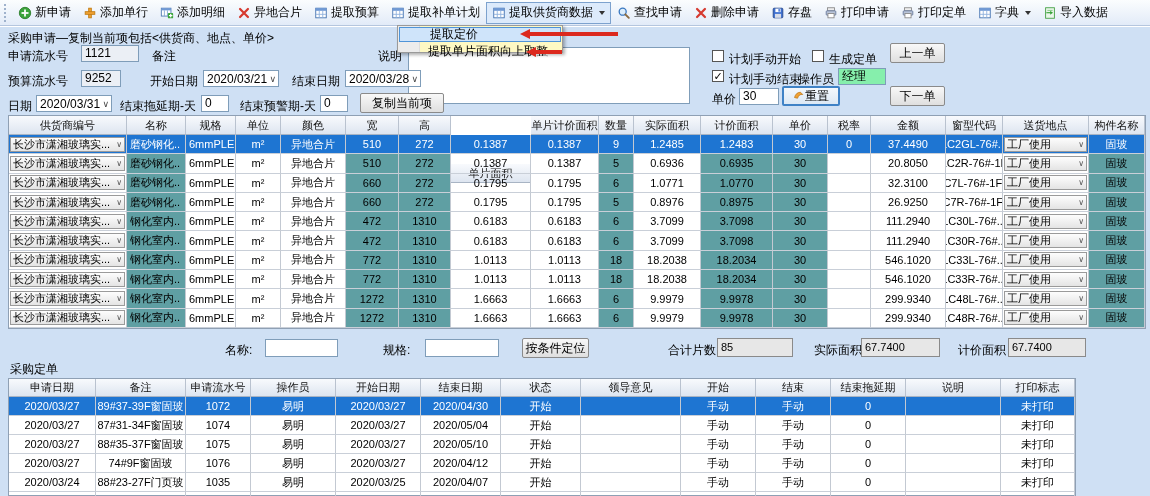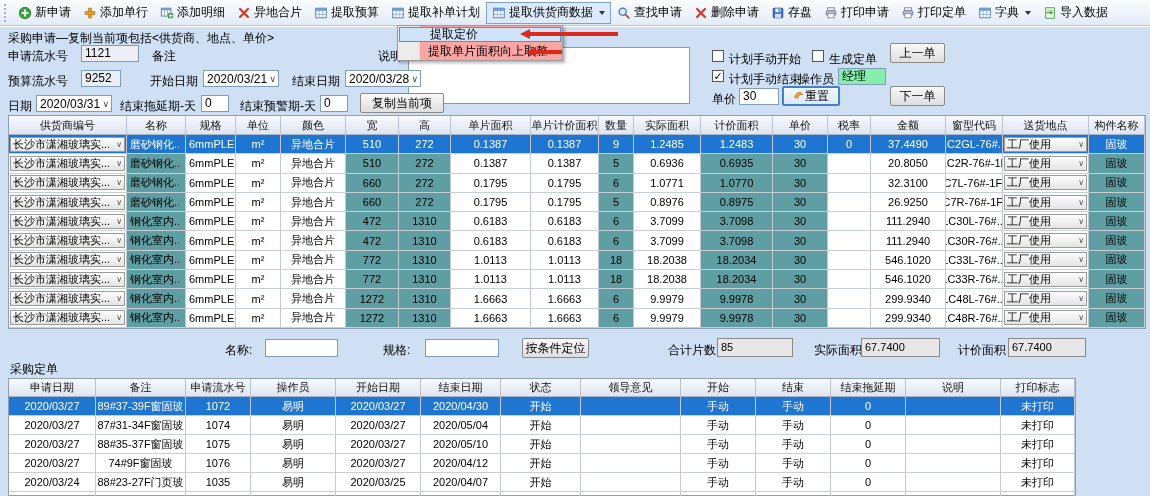--- a/index.html
+++ b/index.html
@@ -71,22 +71,22 @@
   .combo-in {
     flex:1; margin:1px; height:15px; background:linear-gradient(#fdfdfd,#e4e4e4);
     border:1px solid #9a9a9a; display:flex; align-items:center; color:#000;
   }
   .combo-in .ct { flex:1; overflow:hidden; white-space:nowrap; padding-left:2px; font-size:11px;}
   .combo-in .ca { font-size:8px; color:#555; padding:0 2px; }
   
   .tot { position:absolute; background:#e7e7e7; border:1px solid #8a8a8a;
     height:19px; line-height:17px; padding:0 3px; font-size:11px; overflow:hidden;}
   
-  #ctx-menu { position:absolute; left:397px; top:25px; width:166px; height:36px;
-    background:#fca5a5; border:1px solid #9a9a9a; box-shadow:2px 2px 3px rgba(0,0,0,.3);
+  #ctx-menu { position:absolute; left:397px; top:25px; width:166px; height:28px;
+    background:#fef9c3; border:1px solid #9a9a9a; box-shadow:2px 2px 3px rgba(0,0,0,.3);
     z-index:40; }
   #ctx-menu .gutter { position:absolute; left:0; top:0; bottom:0; width:22px; background:#ececec; border-right:1px solid #ddd;}
   .menu-item { position:relative; height:16px; line-height:16px; padding-left:30px;
     white-space:nowrap; font-size:12px; }
   .menu-item.hl { background:#cfe4fa; border:1px solid #4f94d8; margin:1px; height:15px; line-height:13px; }
   
   .rarrow { position:absolute; display:flex; align-items:center; z-index:60; height:11px; }
   .rarrow .head { width:0; height:0; border-top:5px solid transparent;
     border-bottom:5px solid transparent; border-right:10px solid #dc291e; }
   .rarrow .tail { height:4px; background:#dc291e; }
@@ -278,21 +278,21 @@
 
 <div id="main-grid" class="grid" style="left:8px; top:115px; width:1138px; height:214px;">
     <div class="g-row g-head" style="height: 19px;">
       <div class="g-cell" style="width: 118px; height: 19px;">供货商编号</div>
       <div class="g-cell" style="width: 59px; height: 19px;">名称</div>
       <div class="g-cell" style="width: 50px; height: 19px;">规格</div>
       <div class="g-cell" style="width: 45px; height: 19px;">单位</div>
       <div class="g-cell" style="width: 65px; height: 19px;">颜色</div>
       <div class="g-cell" style="width: 53px; height: 19px;">宽</div>
       <div class="g-cell" style="width: 52px; height: 19px;">高</div>
-      <div class="g-cell" style="width: 80px; height: 19px;">单片面积</div>
+      <div class="g-cell" style="width: 80px; height: 19px; margin-top: 48px;">单片面积</div>
       <div class="g-cell" style="width: 68px; height: 19px;">单片计价面积</div>
       <div class="g-cell" style="width: 35px; height: 19px;">数量</div>
       <div class="g-cell" style="width: 67px; height: 19px;">实际面积</div>
       <div class="g-cell" style="width: 72px; height: 19px;">计价面积</div>
       <div class="g-cell" style="width: 55px; height: 19px;">单价</div>
       <div class="g-cell" style="width: 43px; height: 19px;">税率</div>
       <div class="g-cell" style="width: 75px; height: 19px;">金额</div>
       <div class="g-cell" style="width: 57px; height: 19px;">窗型代码</div>
       <div class="g-cell" style="width: 86px; height: 19px;">送货地点</div>
       <div class="g-cell" style="width: 56px; height: 19px;">构件名称</div>

